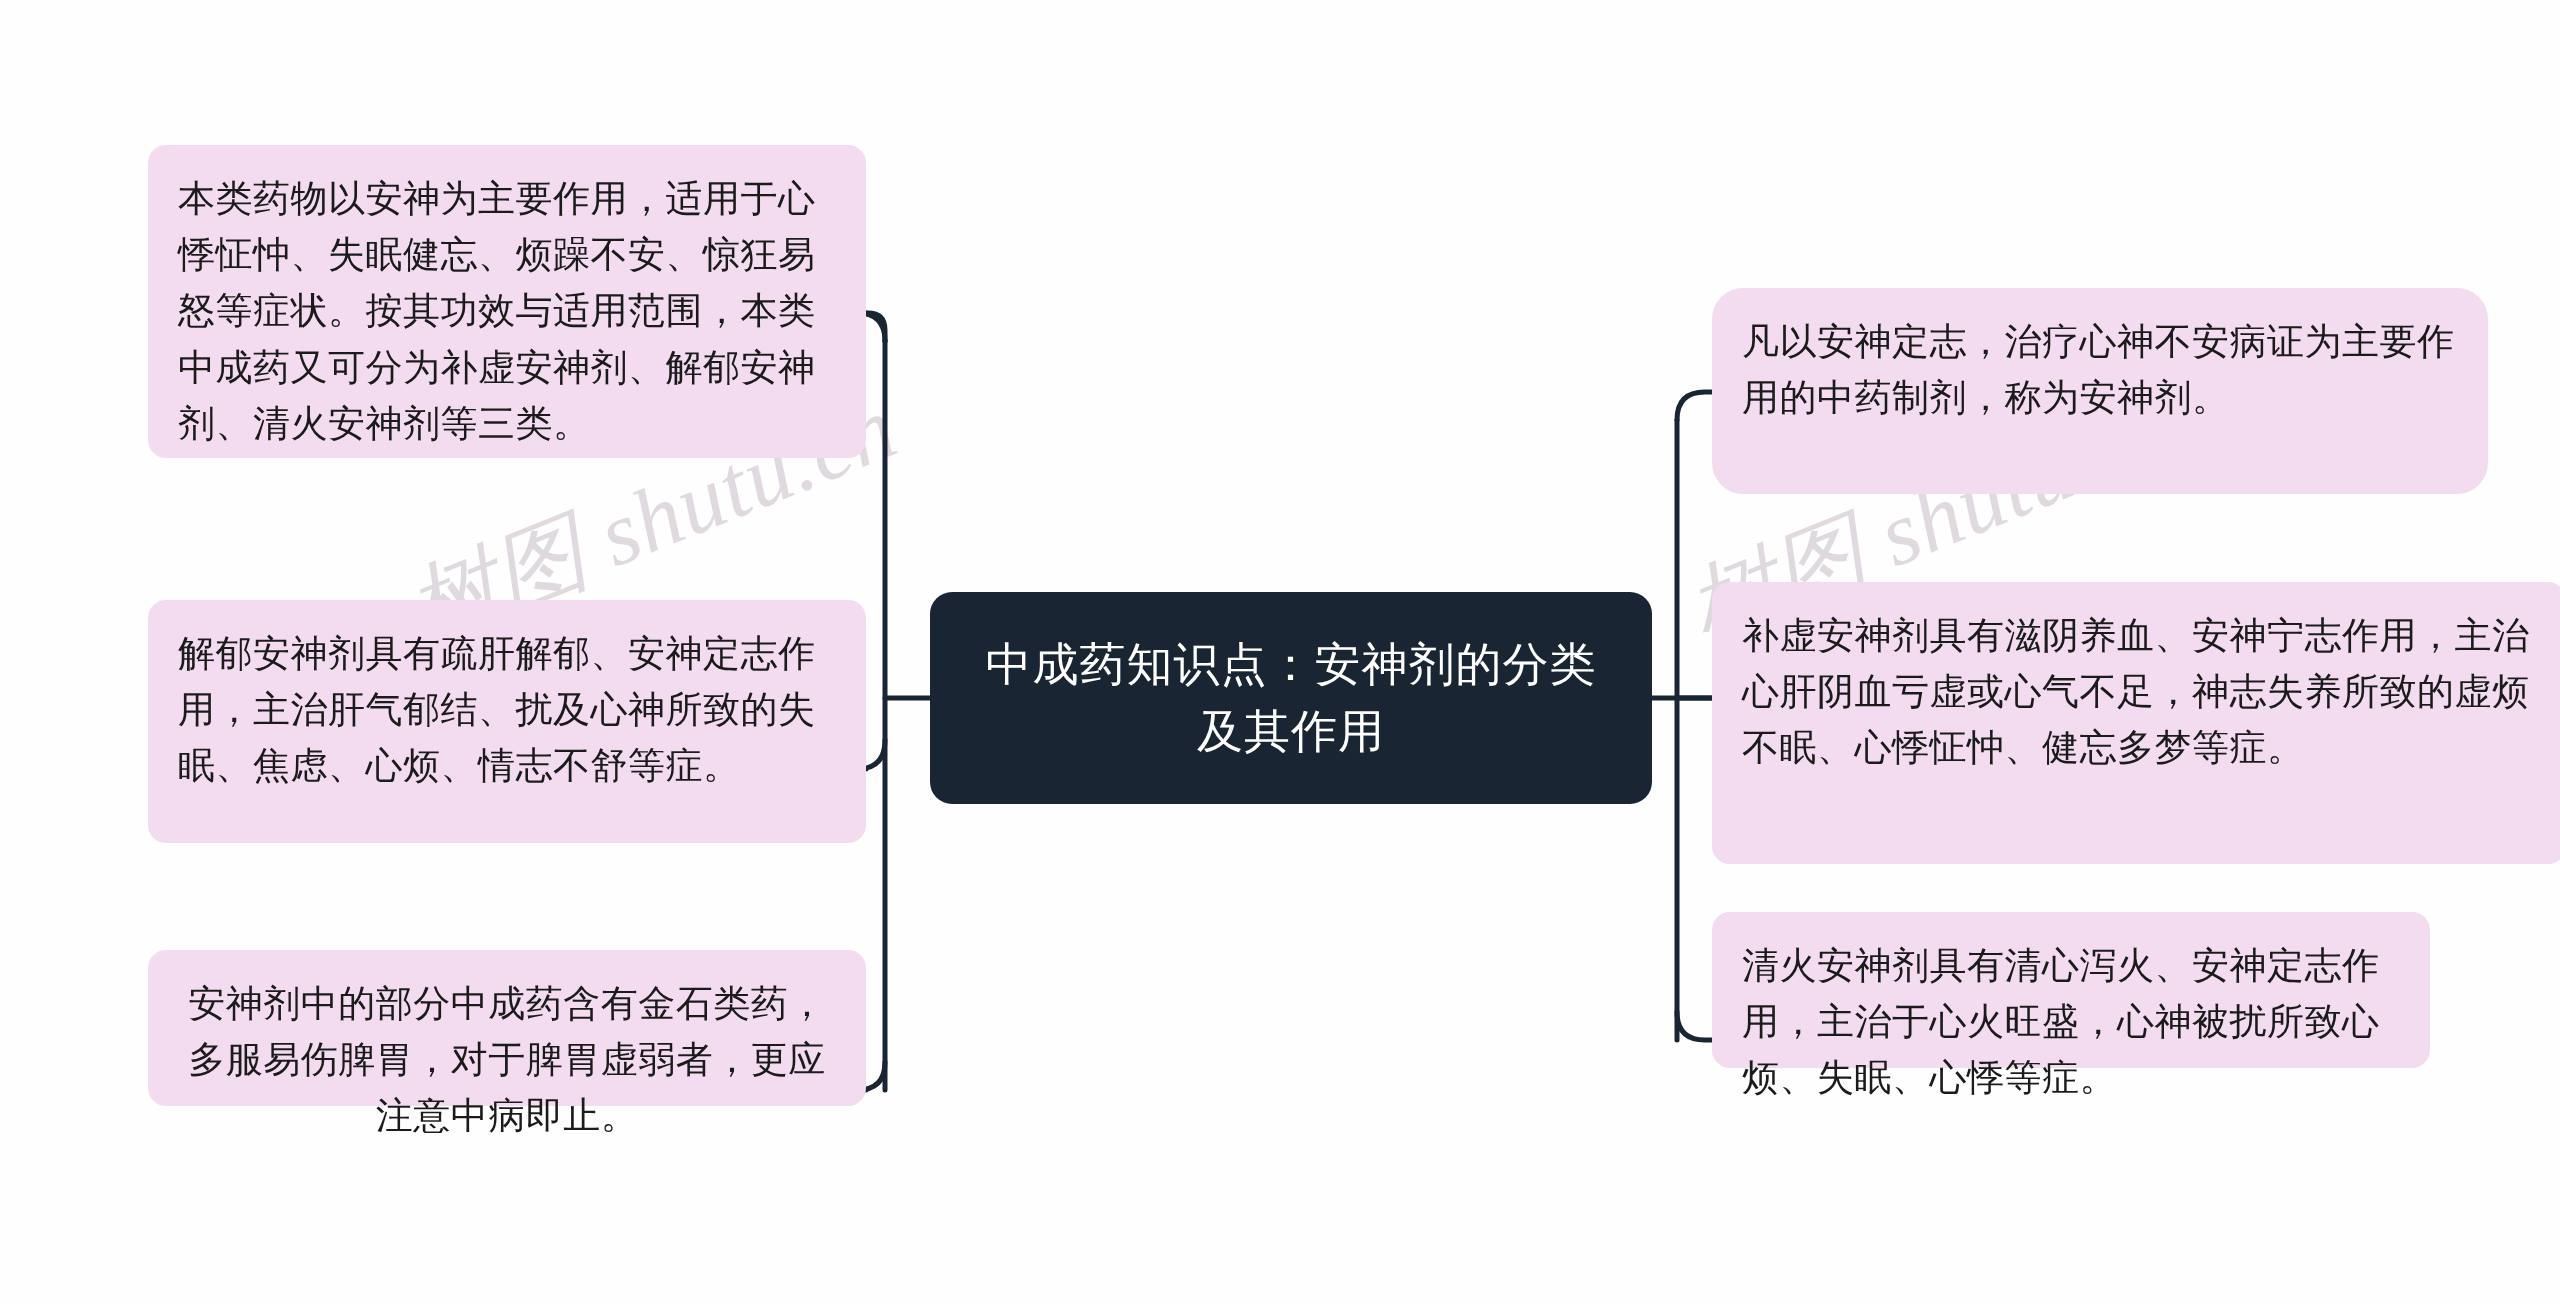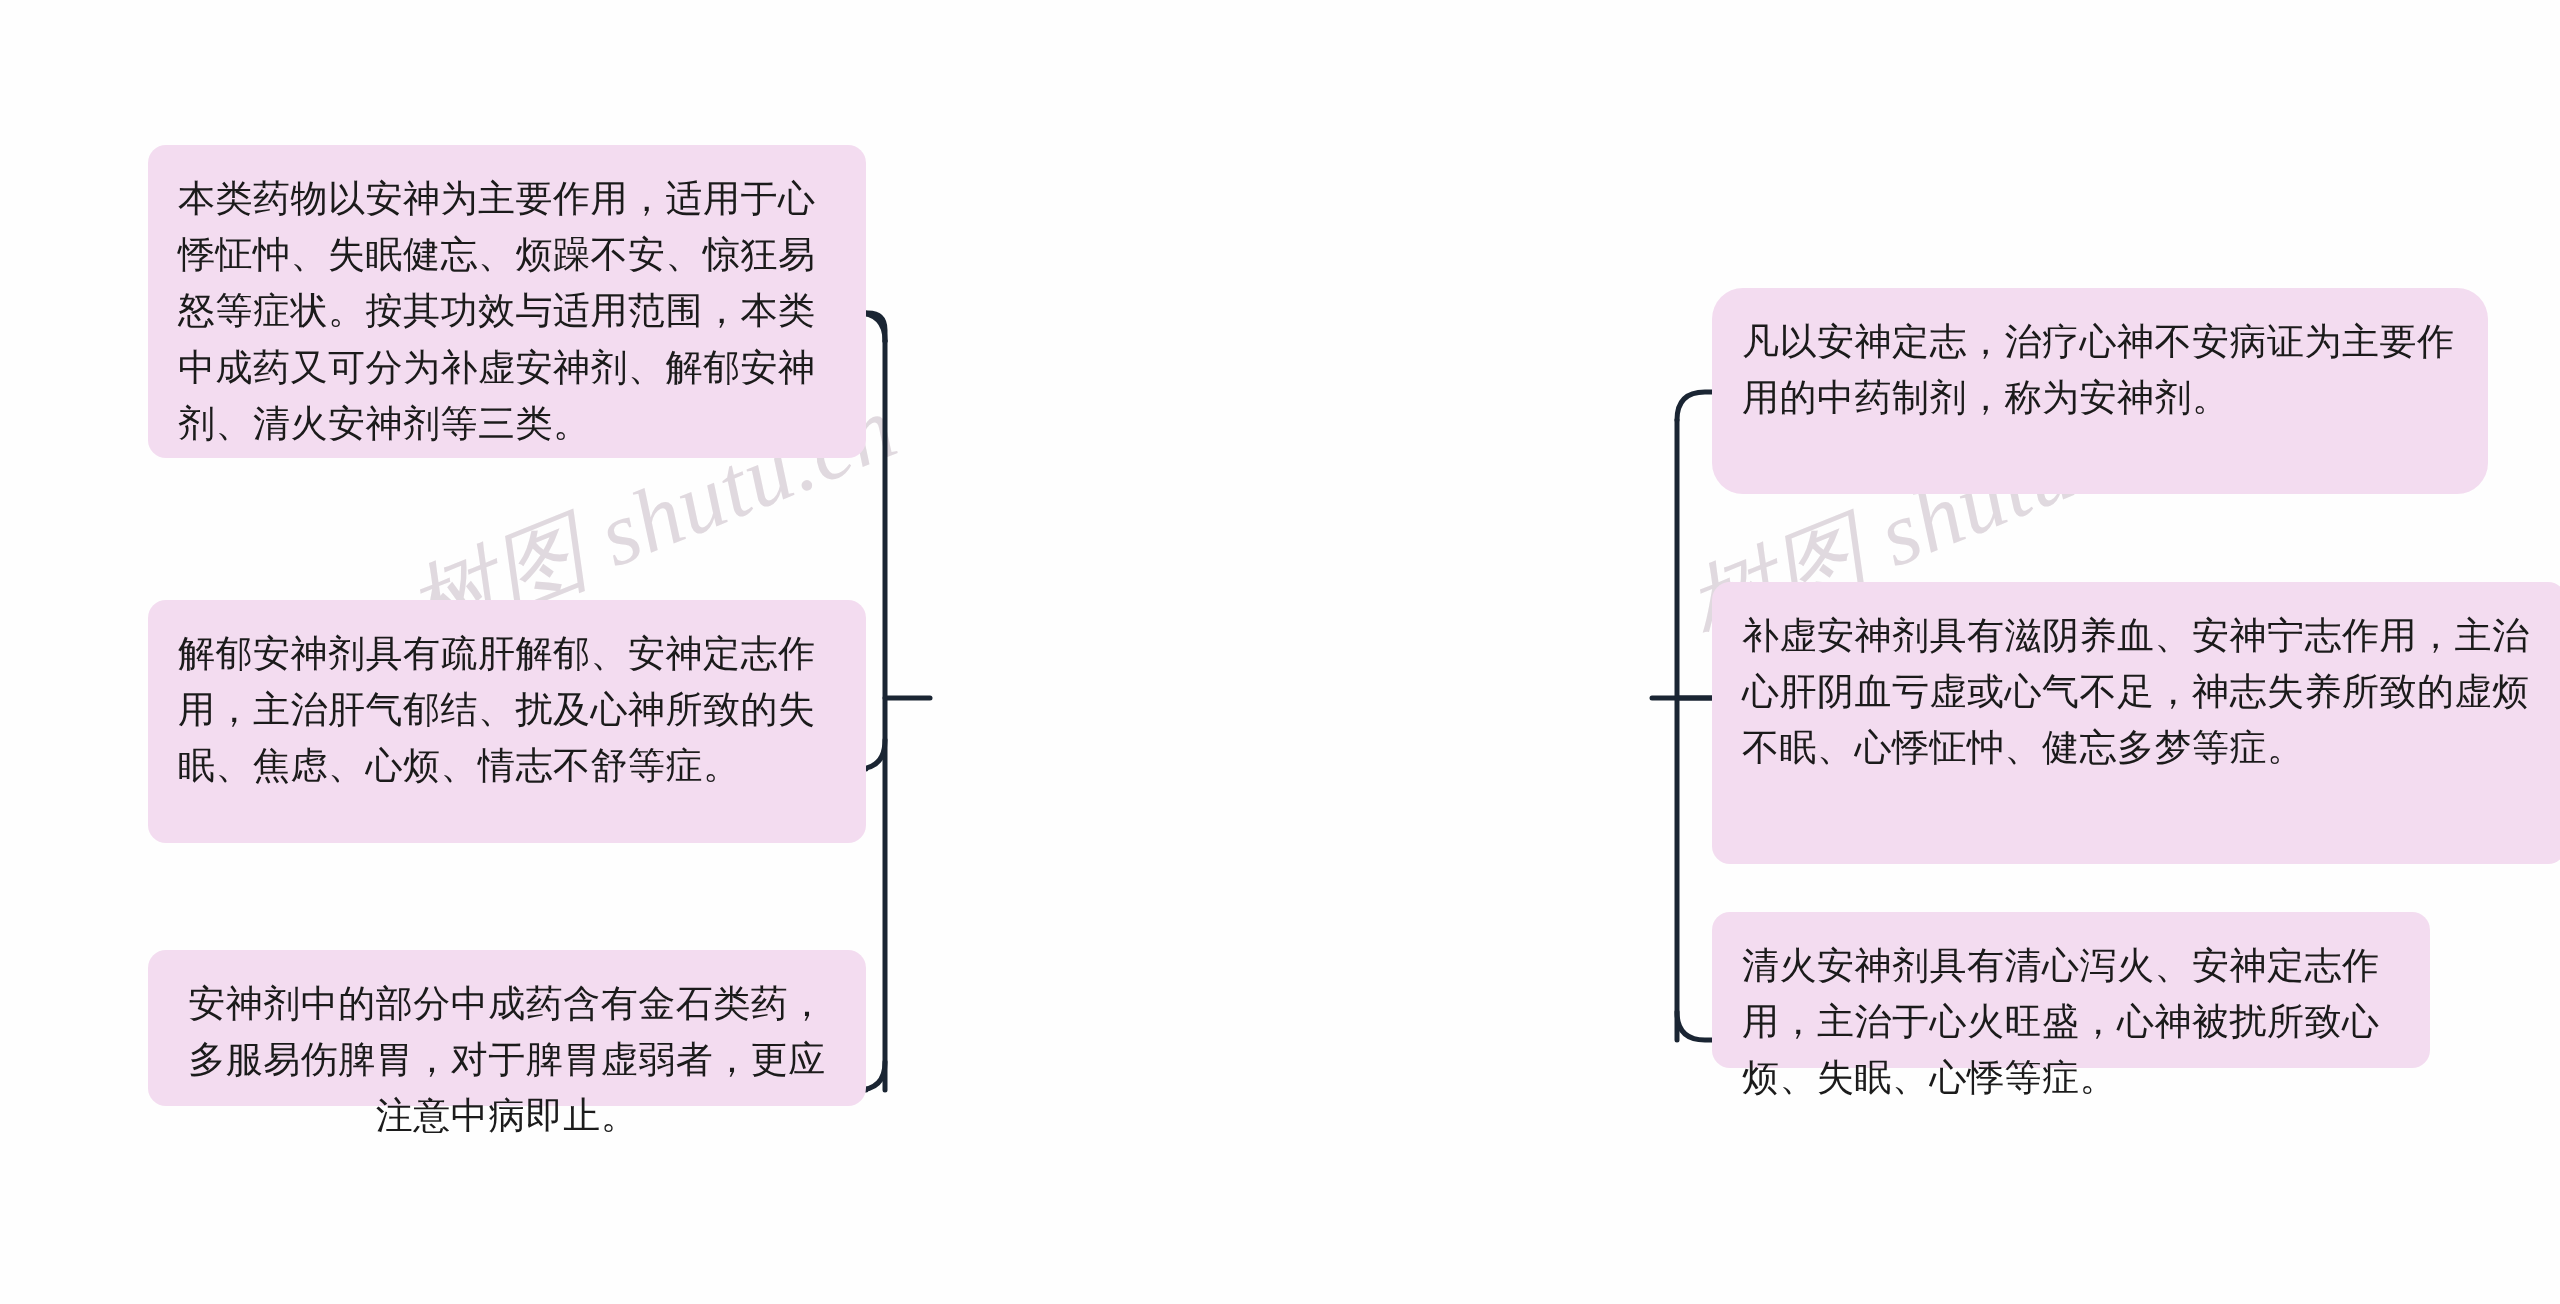--- a/index.html
+++ b/index.html
@@ -144,20 +144,23 @@
   </div>
 
   <div class="node leaf" id="leaf-l2">
     <span class="txt">解郁安神剂具有疏肝解郁、安神定志作用，主治肝气郁结、扰及心神所致的失眠、焦虑、心烦、情志不舒等症。</span>
   </div>
 
   <div class="node leaf" id="leaf-l3">
     <span class="txt">安神剂中的部分中成药含有金石类药，多服易伤脾胃，对于脾胃虚弱者，更应注意中病即止。</span>
   </div>
 
+  <div class="node central" id="central-node">
+    <span>中成药知识点：安神剂的分类及其作用</span>
+  </div>
 
   <div class="node leaf" id="leaf-r1">
     <span class="txt">凡以安神定志，治疗心神不安病证为主要作用的中药制剂，称为安神剂。</span>
   </div>
 
   <div class="node leaf" id="leaf-r2">
     <span class="txt">补虚安神剂具有滋阴养血、安神宁志作用，主治心肝阴血亏虚或心气不足，神志失养所致的虚烦不眠、心悸怔忡、健忘多梦等症。</span>
   </div>
 
   <div class="node leaf" id="leaf-r3">

